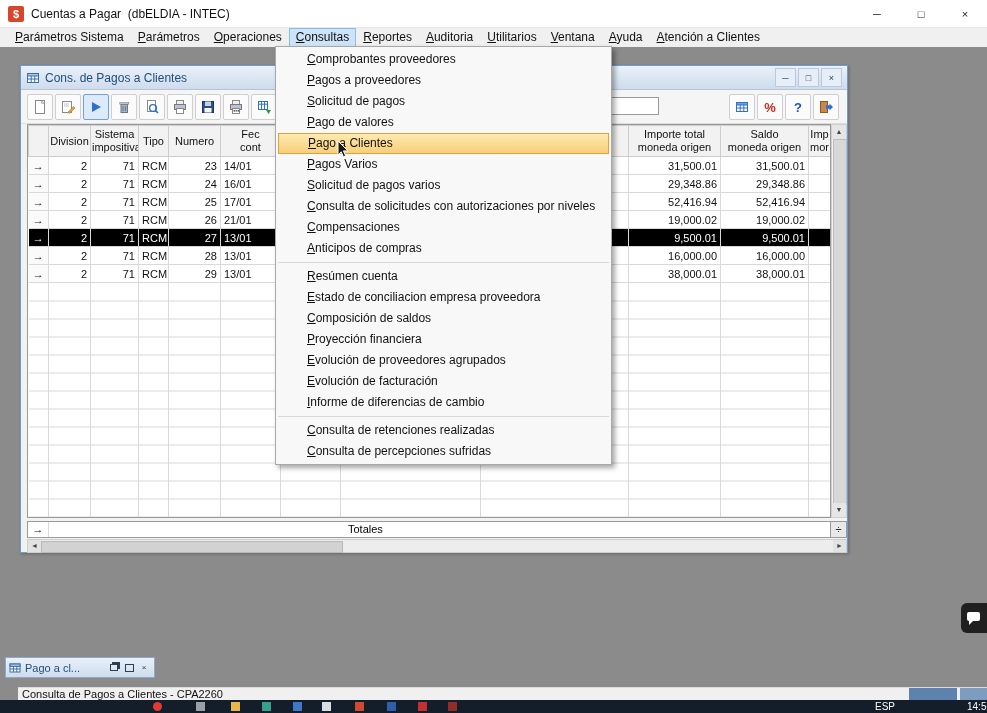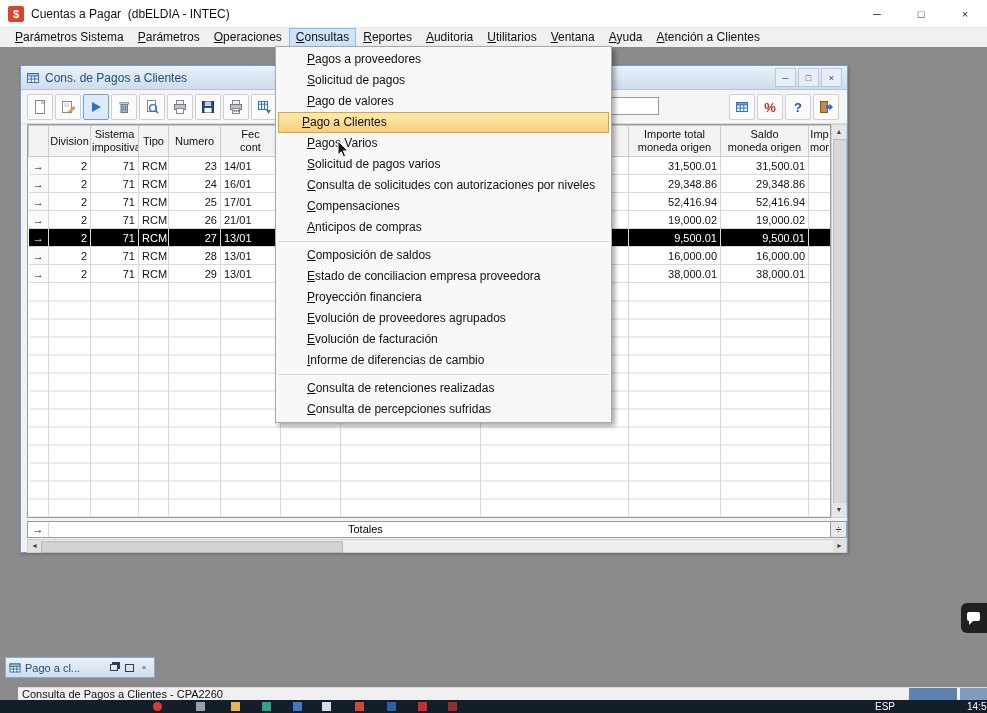--- a/index.html
+++ b/index.html
@@ -76,21 +76,21 @@
   .hs-l,.hs-r{position:absolute;top:0;width:13px;height:100%;font-size:7px;color:#444;
               text-align:center;line-height:12px;background:#e2e2e2;}
   .hs-l{left:0;} .hs-r{right:0;}
   .hs-thumb{position:absolute;left:13px;top:1px;width:300px;height:10px;background:#d2d2d2;border:1px solid #b8b8b8;}
   
   .dropdown{position:absolute;left:275px;top:46px;width:337px;background:#f8f8f8;border:1px solid #a8a8a8;
             box-shadow:3px 3px 5px rgba(0,0,0,.35);padding:2px 0;z-index:50;box-sizing:border-box;}
   .ditem{height:21px;line-height:21px;padding-left:31px;font-size:12px;color:#111;white-space:nowrap;overflow:hidden;}
   .ditem::first-letter{text-decoration:underline;}
   .ditem.hl{background:linear-gradient(#fdeab0,#f7cf7a);border:1px solid #dfa33d;height:19px;
-            line-height:19px;margin:0 2px;padding-left:23px;}
+            line-height:19px;margin:0 2px;padding-left:29px;}
   .dsep{height:1px;background:#d8d8d8;margin:3px 2px;}
   
   .cursor{position:absolute;left:337px;top:140px;z-index:60;}
   
   .miniwin{position:absolute;left:5px;top:610px;width:150px;height:21px;
            background:linear-gradient(#e9f1fa,#cfdcec);border:1px solid #8fa8c8;
            display:flex;align-items:center;padding:0 3px;box-sizing:border-box;}
   .mini-title{font-size:11px;color:#1f4e79;margin-left:4px;white-space:nowrap;overflow:hidden;flex:1;}
   .minibtn{width:14px;height:13px;display:flex;align-items:center;justify-content:center;
            font-size:8px;color:#2c3e50;margin-left:1px;}
@@ -467,32 +467,34 @@
           <span class="rbox"></span>
         </span>
       <span class="minibtn">
           <span class="mbox"></span>
         </span>
       <span class="minibtn">×</span>
     </div>
   </div>
 
   <div class="dropdown">
+    <div class="ditem">Comprobantes proveedores</div>
     <div class="ditem">Pagos a proveedores</div>
     <div class="ditem">Solicitud de pagos</div>
     <div class="ditem">Pago de valores</div>
     <div class="ditem hl">Pago a Clientes</div>
     <div class="ditem">Pagos Varios</div>
     <div class="ditem">Solicitud de pagos varios</div>
     <div class="ditem">Consulta de solicitudes con autorizaciones por niveles</div>
     <div class="ditem">Compensaciones</div>
     <div class="ditem">Anticipos de compras</div>
     <div class="dsep"></div>
+    <div class="ditem">Resúmen cuenta</div>
+    <div class="ditem">Estado de conciliacion empresa proveedora</div>
     <div class="ditem">Composición de saldos</div>
-    <div class="ditem">Estado de conciliacion empresa proveedora</div>
     <div class="ditem">Proyección financiera</div>
     <div class="ditem">Evolución de proveedores agrupados</div>
     <div class="ditem">Evolución de facturación</div>
     <div class="ditem">Informe de diferencias de cambio</div>
     <div class="dsep"></div>
     <div class="ditem">Consulta de retenciones realizadas</div>
     <div class="ditem">Consulta de percepciones sufridas</div>
   </div>
 
   <div class="cursor">

